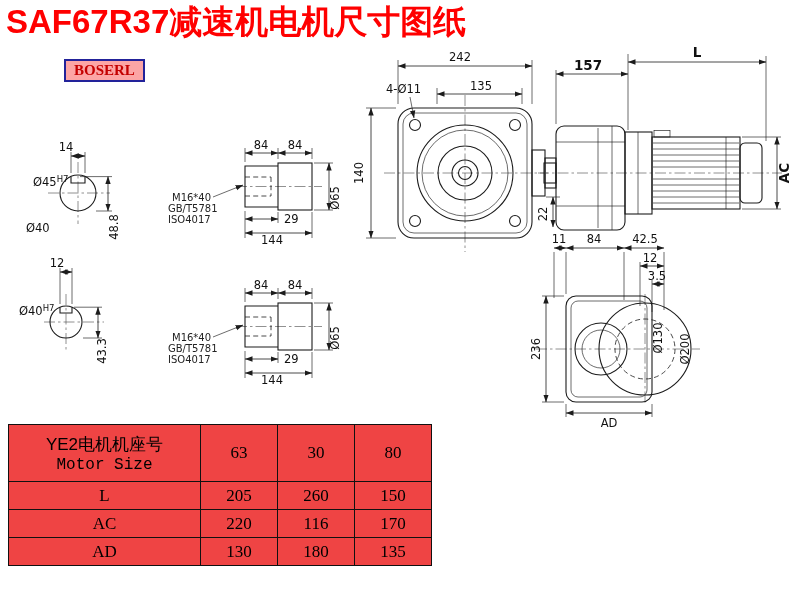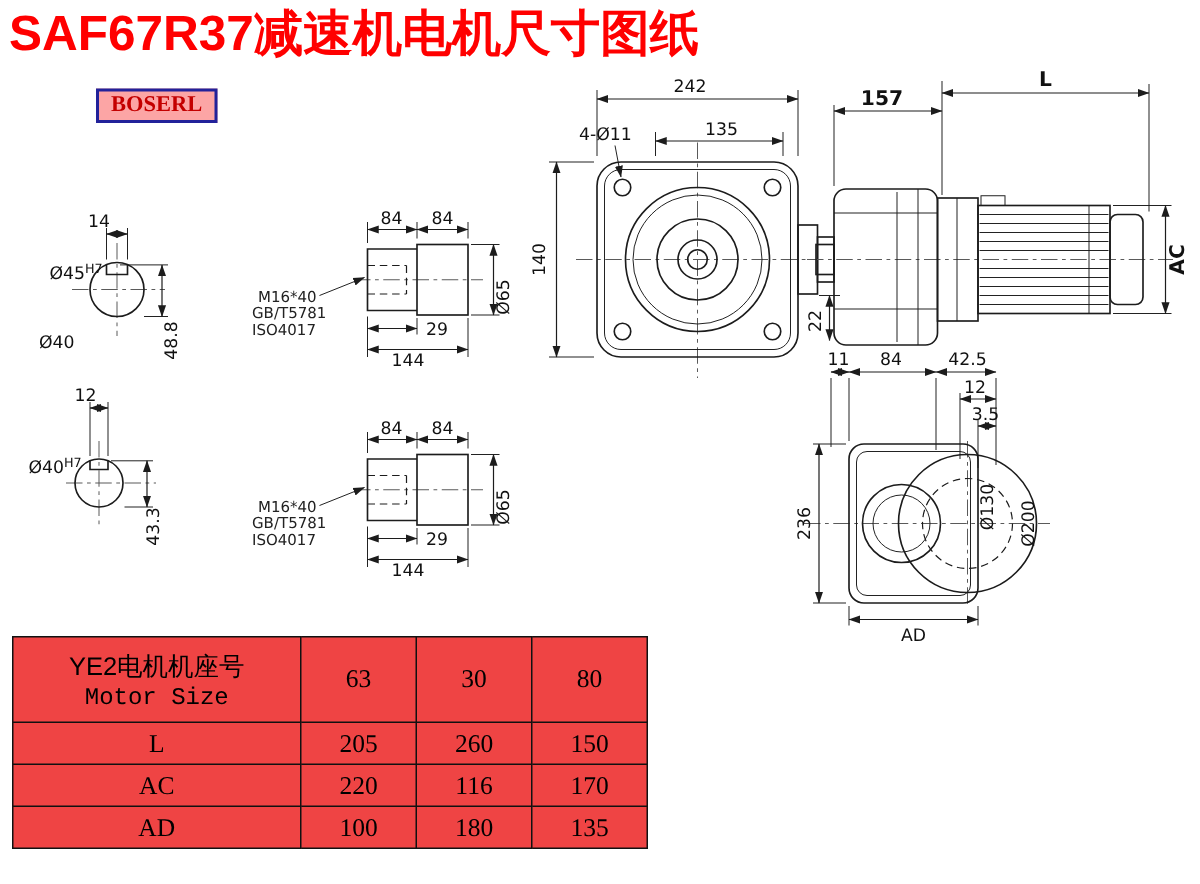--- a/index.html
+++ b/index.html
@@ -326,20 +326,20 @@
         <td>150</td>
       </tr>
       <tr class="r">
         <td>AC</td>
         <td>220</td>
         <td>116</td>
         <td>170</td>
       </tr>
       <tr class="r">
         <td>AD</td>
-        <td>100</td>
+        <td>130</td>
         <td>180</td>
         <td>135</td>
       </tr>
     </tbody>
   </table>
 
 </div>
 
 </body></html>

